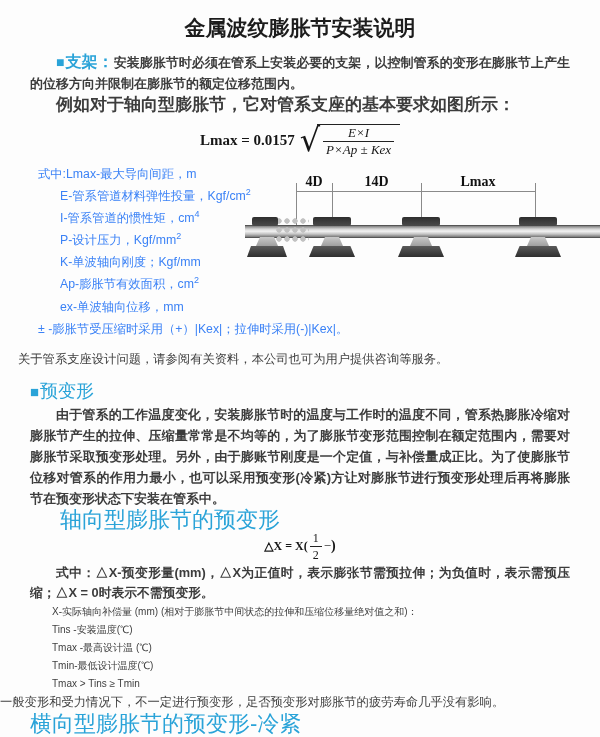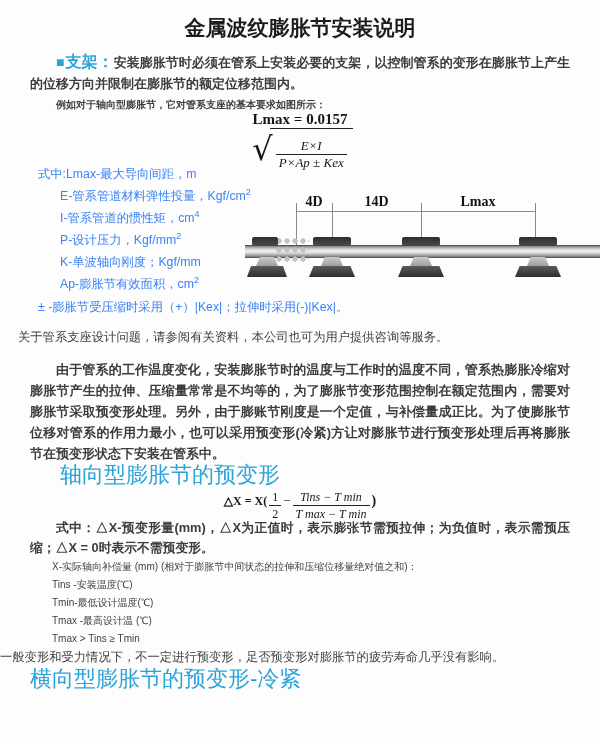--- a/index.html
+++ b/index.html
@@ -5,30 +5,30 @@
   html,body { margin:0; padding:0; background:#fff; }
   .page {
     position:relative; width:600px; height:737px; overflow:hidden;
     background:#fdfdfd; font-family:"Liberation Sans", sans-serif;
     color:#3a3a3a; box-sizing:border-box;
   }
   .title { padding-top:15px; text-align:center; font-size:21px; font-weight:bold; color:#1c1c1c; line-height:26px; }
   .p-support { margin:10px 30px 0; font-size:13px; line-height:21px; font-weight:bold; text-align:justify; text-indent:26px; color:#3c3c3c; }
   .sec-inline { color:#2aa3d8; font-weight:bold; font-size:16px; }
   .sec-inline .mk { font-size:14px; margin-right:1px; }
-  .p-example { margin:0 30px; font-size:10px; line-height:21px; font-weight:bold; text-indent:26px; color:#3c3c3c; }
+  .p-example { margin:0 30px; font-size:17px; line-height:21px; font-weight:bold; text-indent:26px; color:#3c3c3c; }
 
   .formula { font-family:"Liberation Serif", serif; color:#161616; }
-  .formula1 { height:38px; margin-top:6px; display:flex; align-items:center; justify-content:center; font-size:13px;flex-direction:column; }
+  .formula1 { height:38px; margin-top:6px; display:flex; align-items:center; justify-content:center; font-size:13px; }
   .f-bold { font-weight:bold; font-style:normal; font-size:15px; }
   .sqrt { display:inline-flex; align-items:center; margin-left:5px; }
   .sqrt-sign { font-family:"DejaVu Sans", sans-serif; font-size:32px; line-height:30px; margin-right:-3px; font-weight:normal; }
   .sqrt-body { border-top:1.5px solid #222; padding:1px 6px 0 6px; }
   .frac { display:inline-block; vertical-align:middle; text-align:center; }
-  .frac .fn { display:block; border-bottom:1px solid #222; padding:9px 3px 1px; line-height:14px; }
+  .frac .fn { display:block; border-bottom:1px solid #222; padding:0 3px 1px; line-height:14px; }
   .frac .fd { display:block; padding:1px 3px 0; line-height:14px; }
   .it { font-style:italic; }
 
   .defs-wrap { position:relative; margin-top:2px; }
   .def-line { margin-left:60px; font-size:12.3px; line-height:18px; color:#3b82f6; }
   .def-line.first { margin-left:38px; }
   sup { font-size:9px; }
   .p-consult { margin-left:18px; font-size:12.3px; line-height:19px; color:#404040; }
 
   .sec-heading { margin:6px 0 0 30px; font-size:18px; line-height:20px; color:#2aa3d8; }
@@ -38,21 +38,21 @@
   .sub-axial { margin:1px 0 0 60px; }
   .sub-lateral { margin:3px 0 0 30px; }
 
   .formula2 { height:30px; margin:2px 0; display:flex; align-items:center; justify-content:center; font-size:13px; }
   .formula2 .frac { font-size:12px; }
   .p-shizhong { margin:2px 30px 0; font-size:12.8px; line-height:20px; font-weight:bold; text-indent:26px; text-align:justify; color:#3c3c3c; }
   .axial-def { margin-left:52px; font-size:10px; line-height:18px; color:#404040; }
   .p-note { font-size:12.3px; line-height:18px; color:#404040; }
 
   
-  .diagram { position:absolute; left:245px; top:32px; width:355px; height:100px; }
+  .diagram { position:absolute; left:245px; top:12px; width:355px; height:100px; }
   .dim-line { position:absolute; left:51px; top:18px; width:239px; height:1px; background:#8a8a8a; }
   .dim-tick { position:absolute; top:10px; width:1px; height:42px; background:#8a8a8a; }
   .dim-label { position:absolute; top:1px; text-align:center; font-family:"Liberation Serif", serif; font-weight:bold; font-size:14px; color:#111; }
   .pipe { position:absolute; left:0; top:52px; width:355px; height:11px; z-index:1;
     background:linear-gradient(180deg,#7e7e7e 0%,#d6d6d6 28%,#f2f2f2 48%,#c2c2c2 74%,#777 100%);
     border-top:1px solid #555; border-bottom:1px solid #555; }
   .bellows { position:absolute; left:30px; top:44px; width:34px; height:28px; z-index:2;
     background-image:radial-gradient(circle at 4px 4px, #c2c2c2 2.4px, rgba(0,0,0,0) 3px);
     background-size:8px 9px; }
   .support { position:absolute; top:44px; width:46px; height:42px; z-index:2; }
@@ -88,20 +88,21 @@
     </span>
   </div>
 
   <div class="defs-wrap">
     <div class="def-line first"><span>式中:Lmax-最大导向间距，m</span><sup></sup></div>
     <div class="def-line"><span>E-管系管道材料弹性投量，Kgf/cm</span><sup>2</sup></div>
     <div class="def-line"><span>I-管系管道的惯性矩，cm</span><sup>4</sup></div>
     <div class="def-line"><span>P-设计压力，Kgf/mm</span><sup>2</sup></div>
     <div class="def-line"><span>K-单波轴向刚度；Kgf/mm</span><sup></sup></div>
     <div class="def-line"><span>Ap-膨胀节有效面积，cm</span><sup>2</sup></div>
+    <div class="def-line"><span>ex-单波轴向位移，mm</span><sup></sup></div>
     <div class="def-line first"><span>± -膨胀节受压缩时采用（+）|Kex|；拉伸时采用(-)|Kex|。</span><sup></sup></div>
 
     <div class="diagram">
       <div class="dim-line"></div>
       <div class="dim-tick" style="left:51px"></div>
       <div class="dim-tick" style="left:87px"></div>
       <div class="dim-tick" style="left:176px"></div>
       <div class="dim-tick" style="left:290px"></div>
       <span class="dim-label" style="left:51px;width:36px">4D</span>
       <span class="dim-label" style="left:87px;width:89px">14D</span>
@@ -126,43 +127,40 @@
       <div class="support" style="left:270px">
         <div class="cap"></div>
           <div class="saddle"></div>
           <div class="base"></div>
       </div>
     </div>
   </div>
 
   <p class="p-consult">关于管系支座设计问题，请参阅有关资料，本公司也可为用户提供咨询等服务。</p>
 
+  <div class="sec-heading"><span class="mk">■</span><span>预变形</span></div>
 
   <p class="p-preform">由于管系的工作温度变化，安装膨胀节时的温度与工作时的温度不同，管系热膨胀冷缩对膨胀节产生的拉伸、压缩量常常是不均等的，为了膨胀节变形范围控制在额定范围内，需要对膨胀节采取预变形处理。另外，由于膨账节刚度是一个定值，与补偿量成正比。为了使膨胀节位移对管系的作用力最小，也可以采用预变形(冷紧)方让对膨胀节进行预变形处理后再将膨胀节在预变形状态下安装在管系中。</p>
 
   <div class="sub-heading sub-axial">轴向型膨胀节的预变形</div>
 
   <div class="formula formula2">
     <span class="f-bold" style="font-size:12px">△X = X(</span>
     <span class="frac" style="margin:0 2px">
       <span class="fn">1</span>
       <span class="fd">2</span>
     </span>
     <span>−</span>
-    <span class="frac it" style="margin:0 2px">
-      <span class="fn">Tins − T min</span>
-      <span class="fd">T max − T min</span>
-    </span>
     <span class="f-bold" style="font-size:14px">)</span>
   </div>
 
   <p class="p-shizhong">式中：△X-预变形量(mm)，△X为正值时，表示膨张节需预拉伸；为负值时，表示需预压缩；△X = 0时表示不需预变形。</p>
 
   <div class="axial-def">X-实际轴向补偿量 (mm) (相对于膨胀节中间状态的拉伸和压缩位移量绝对值之和)：</div>
   <div class="axial-def">Tins -安装温度(℃)</div>
+  <div class="axial-def">Tmax -最高设计温 (℃)</div>
   <div class="axial-def">Tmin-最低设计温度(℃)</div>
-  <div class="axial-def">Tmax -最高设计温 (℃)</div>
   <div class="axial-def">Tmax &gt; Tins ≥ Tmin</div>
   <div class="p-note">一般变形和受力情况下，不一定进行预变形，足否预变形对膨胀节的疲劳寿命几乎没有影响。</div>
 
   <div class="sub-heading sub-lateral">横向型膨胀节的预变形-冷紧</div>
 
 </div>
 
 </body></html>

